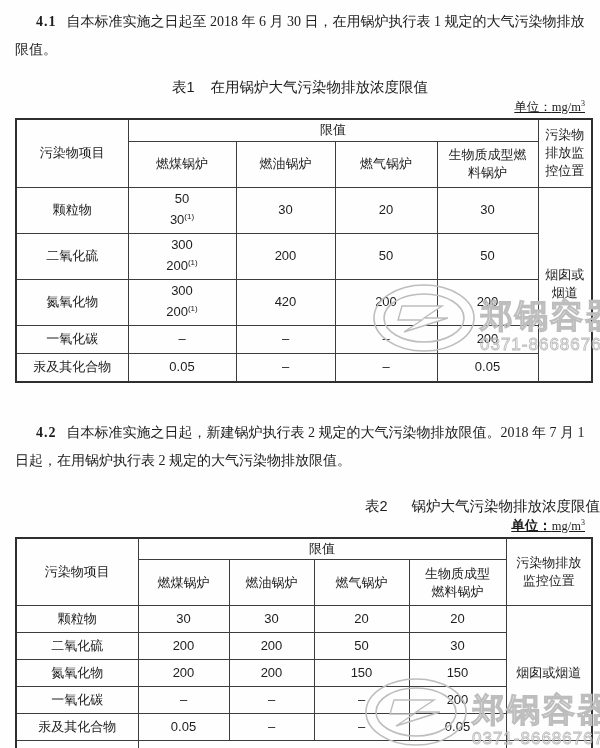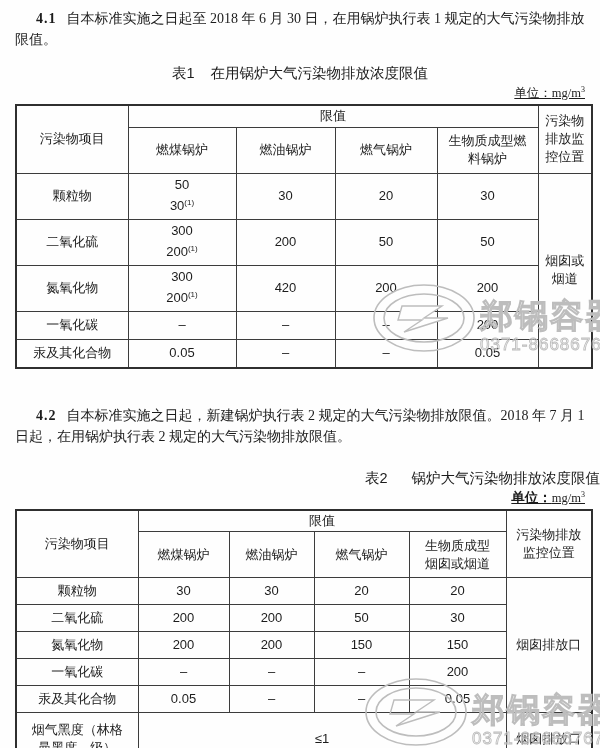--- a/index.html
+++ b/index.html
@@ -8,21 +8,21 @@
     background:#fefefe;
     position:relative;
     overflow:hidden;
     color:#1c1c1c;
     font-family:"Liberation Serif","DejaVu Serif",serif;
   }
   .para{
     width:570px;
     margin:8px 15px 0 15px;
     font-size:14px;
-    line-height:21px;
+    line-height:28px;
     white-space:pre-line;
     text-indent:21px;
   }
   .para .num{font-weight:bold;letter-spacing:1px;margin-right:10px;}
   .tbl-title{
     margin-top:14px;
     text-align:center;
     font-family:"Liberation Sans","DejaVu Sans",sans-serif;
     font-weight:normal;
     font-size:14.5px;
@@ -160,29 +160,29 @@
     <td rowspan="2">污染物项目</td>
     <td colspan="4">限值</td>
     <td rowspan="2">污染物排放
 监控位置</td>
   </tr>
   <tr class="h2">
     <td>燃煤锅炉</td>
     <td>燃油锅炉</td>
     <td>燃气锅炉</td>
     <td>生物质成型
-烟囱或烟道</td>
+燃料锅炉</td>
   </tr>
   <tr class="r">
     <td>颗粒物</td>
     <td>30</td>
     <td>30</td>
     <td>20</td>
     <td>20</td>
-    <td rowspan="5">烟囱排放口</td>
+    <td rowspan="5">烟囱或烟道</td>
   </tr>
   <tr class="r">
     <td>二氧化硫</td>
     <td>200</td>
     <td>200</td>
     <td>50</td>
     <td>30</td>
   </tr>
   <tr class="r">
     <td>氮氧化物</td>

